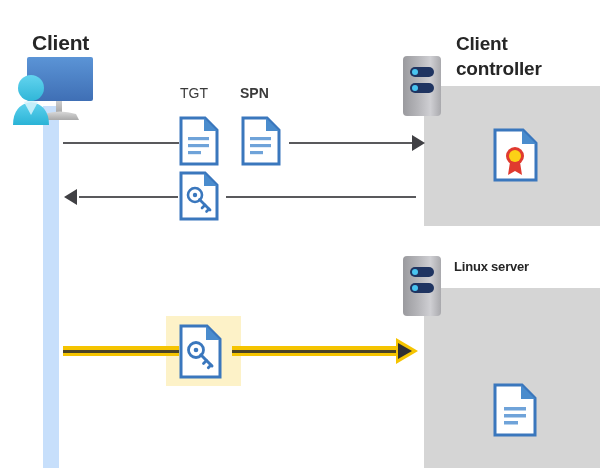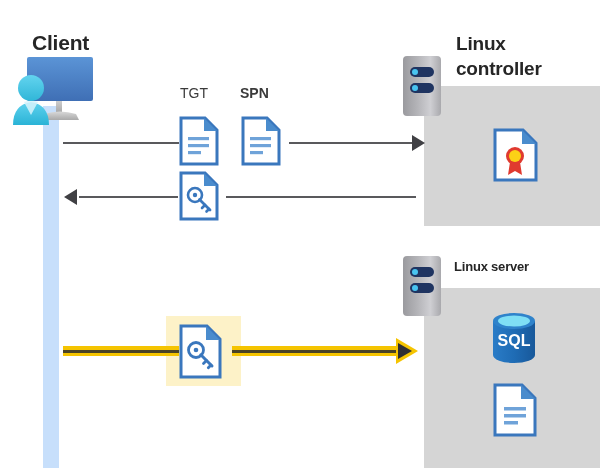--- a/index.html
+++ b/index.html
@@ -99,21 +99,21 @@
 
       <path d="M5 73 q0 -20 18 -23 q18 3 18 23 Z" fill="url(#bodyGrad)"></path>
 
       <path d="M16 50 l7 13 l7 -13 q-7 -3 -14 0 Z" fill="#d8f3fb" opacity="0.85"></path>
 
       <circle cx="23" cy="36" r="13" fill="url(#headGrad)"></circle>
     </svg>
   </div>
 
   <div class="abs panel" id="dc-panel"></div>
-  <div class="abs title" id="dc-title">Linux controller</div>
+  <div class="abs title" id="dc-title">Client controller</div>
 
   <div class="abs server-icon" id="dc-server">
     <div class="pill p1">
         <div class="dot"></div>
       </div>
     <div class="pill p2">
         <div class="dot"></div>
       </div>
   </div>
 
@@ -132,35 +132,20 @@
 
   <div class="abs server-icon" id="linux-server">
     <div class="pill p1">
         <div class="dot"></div>
       </div>
     <div class="pill p2">
         <div class="dot"></div>
       </div>
   </div>
 
-  <div class="abs" style="left:482px;top:282px;width:56px;height:56px;">
-    <svg width="56" height="56" viewBox="0 0 56 56">
-      <defs>
-        <linearGradient id="cylGrad" x1="0" y1="0" x2="1" y2="0">
-          <stop offset="0" stop-color="#2a7cc7"></stop>
-            <stop offset="0.5" stop-color="#1f6cb5"></stop>
-            <stop offset="1" stop-color="#18589a"></stop>
-        </linearGradient>
-      </defs>
-      <path d="M7 11 h42 v34 a21 8 0 0 1 -42 0 Z" fill="url(#cylGrad)"></path>
-      <ellipse cx="28" cy="11" rx="21" ry="8" fill="#2f83cb"></ellipse>
-      <ellipse cx="28" cy="11" rx="16" ry="5.5" fill="#7fdff5"></ellipse>
-      <text x="28" y="36" text-anchor="middle" font-family="Liberation Sans, sans-serif" font-size="16" font-weight="bold" fill="#ffffff">SQL</text>
-    </svg>
-  </div>
 
   <div class="abs" style="left:489px;top:355px;width:44px;height:54px;">
     <svg width="44" height="54" viewBox="0 0 44 54">
       <path d="M2 2 H29 L42 15 V52 H2 Z" fill="#ffffff" stroke="#3a77bd" stroke-width="3"></path>
       <path d="M28 2 L42 16 H28 Z" fill="#4a8ccd"></path>
       <rect x="11" y="24" width="22" height="3.5" fill="#6fa3d9"></rect>
       <rect x="11" y="31" width="22" height="3.5" fill="#6fa3d9"></rect>
       <rect x="11" y="38" width="14" height="3.5" fill="#6fa3d9"></rect>
     </svg>
   </div>

